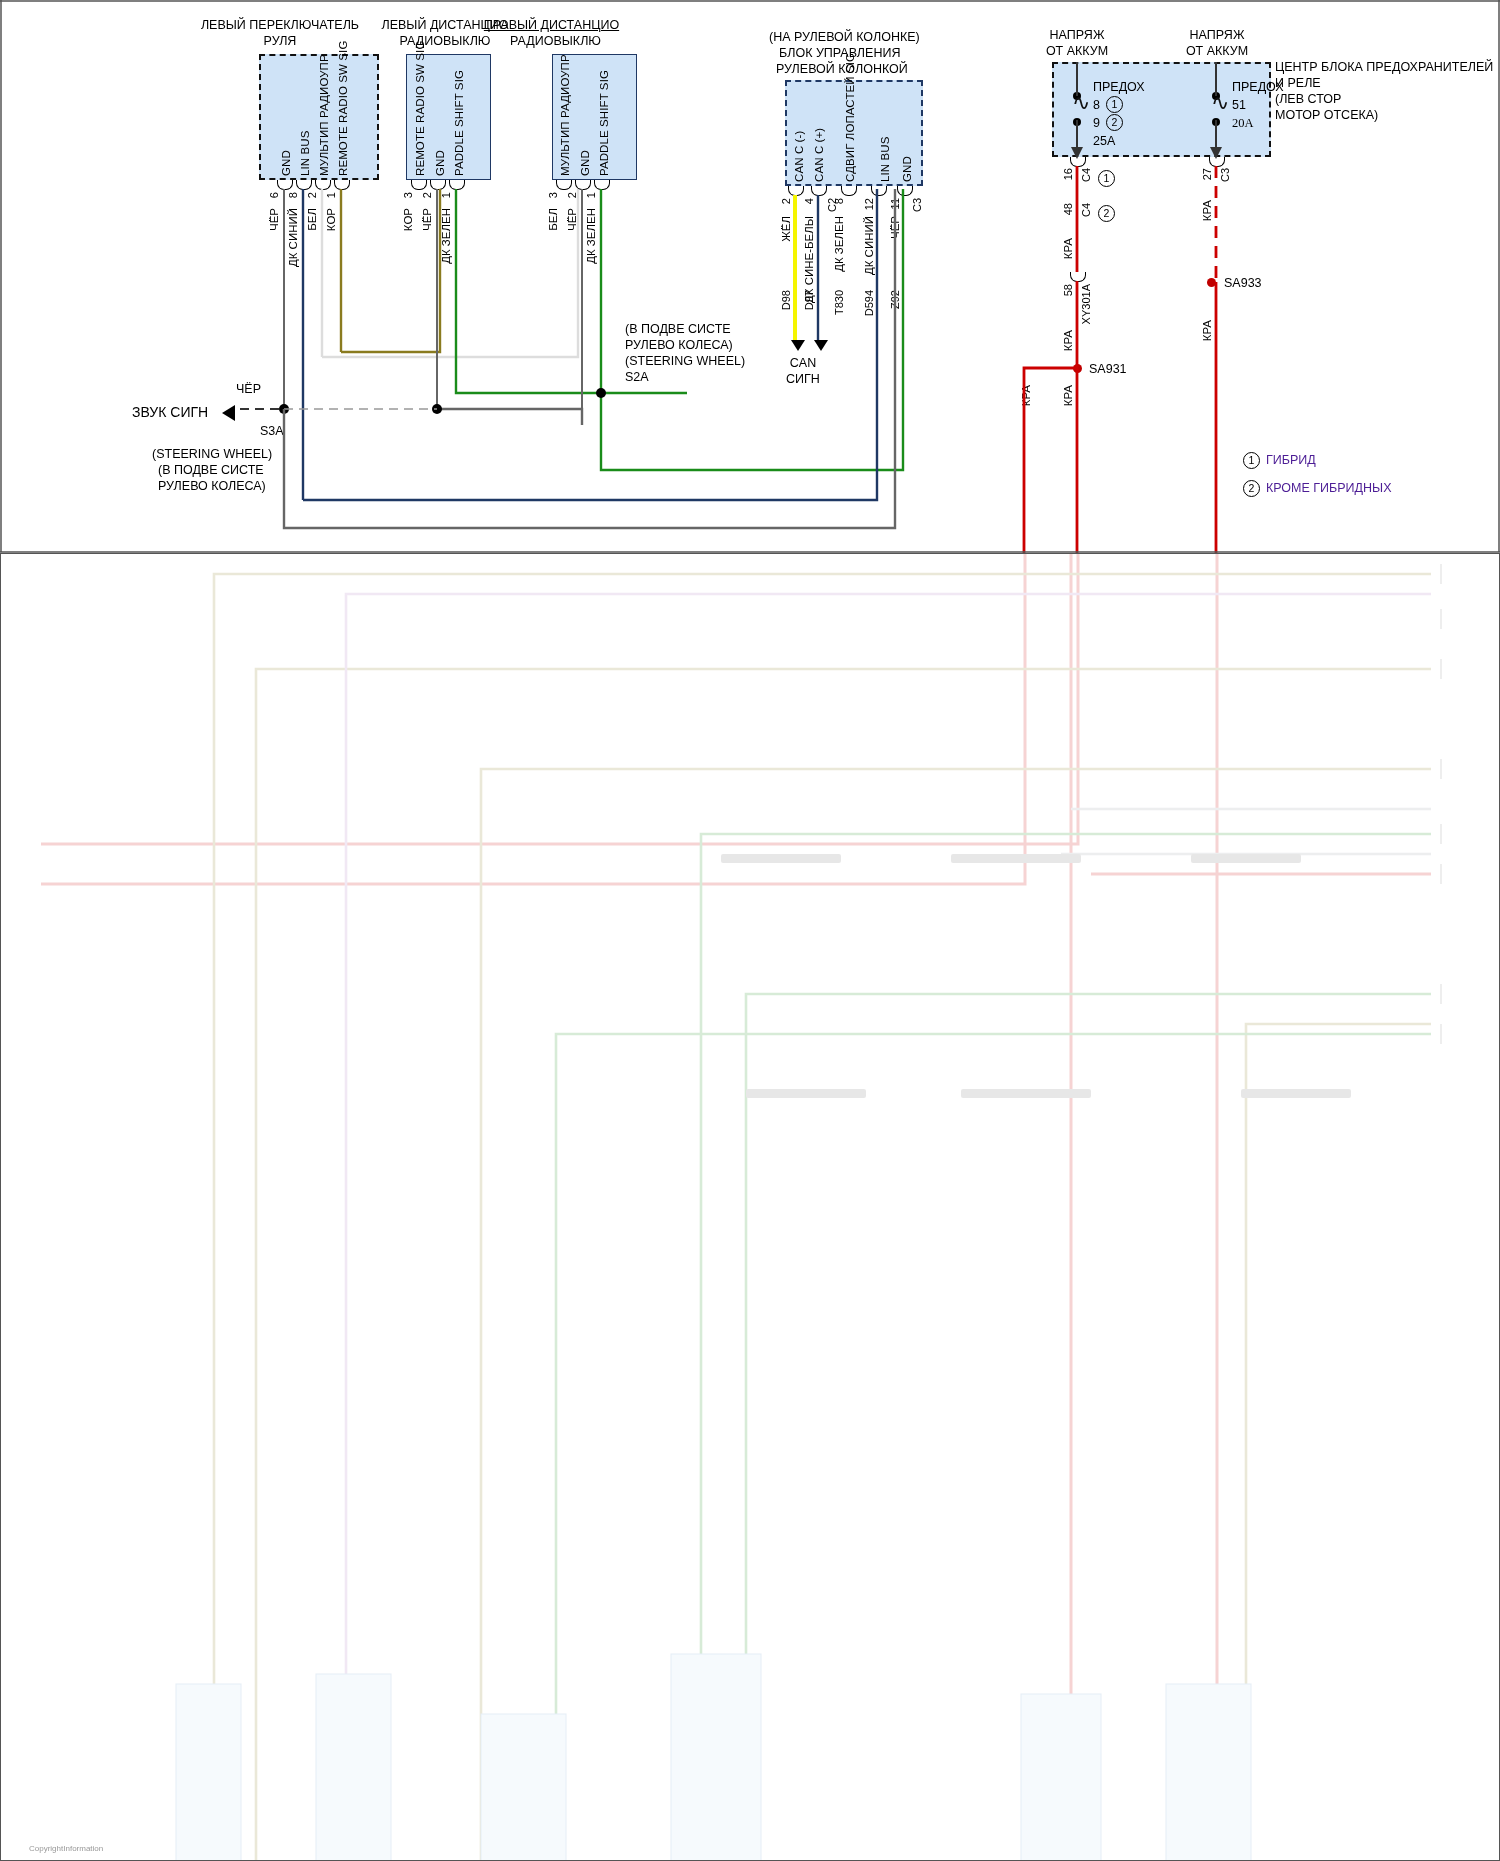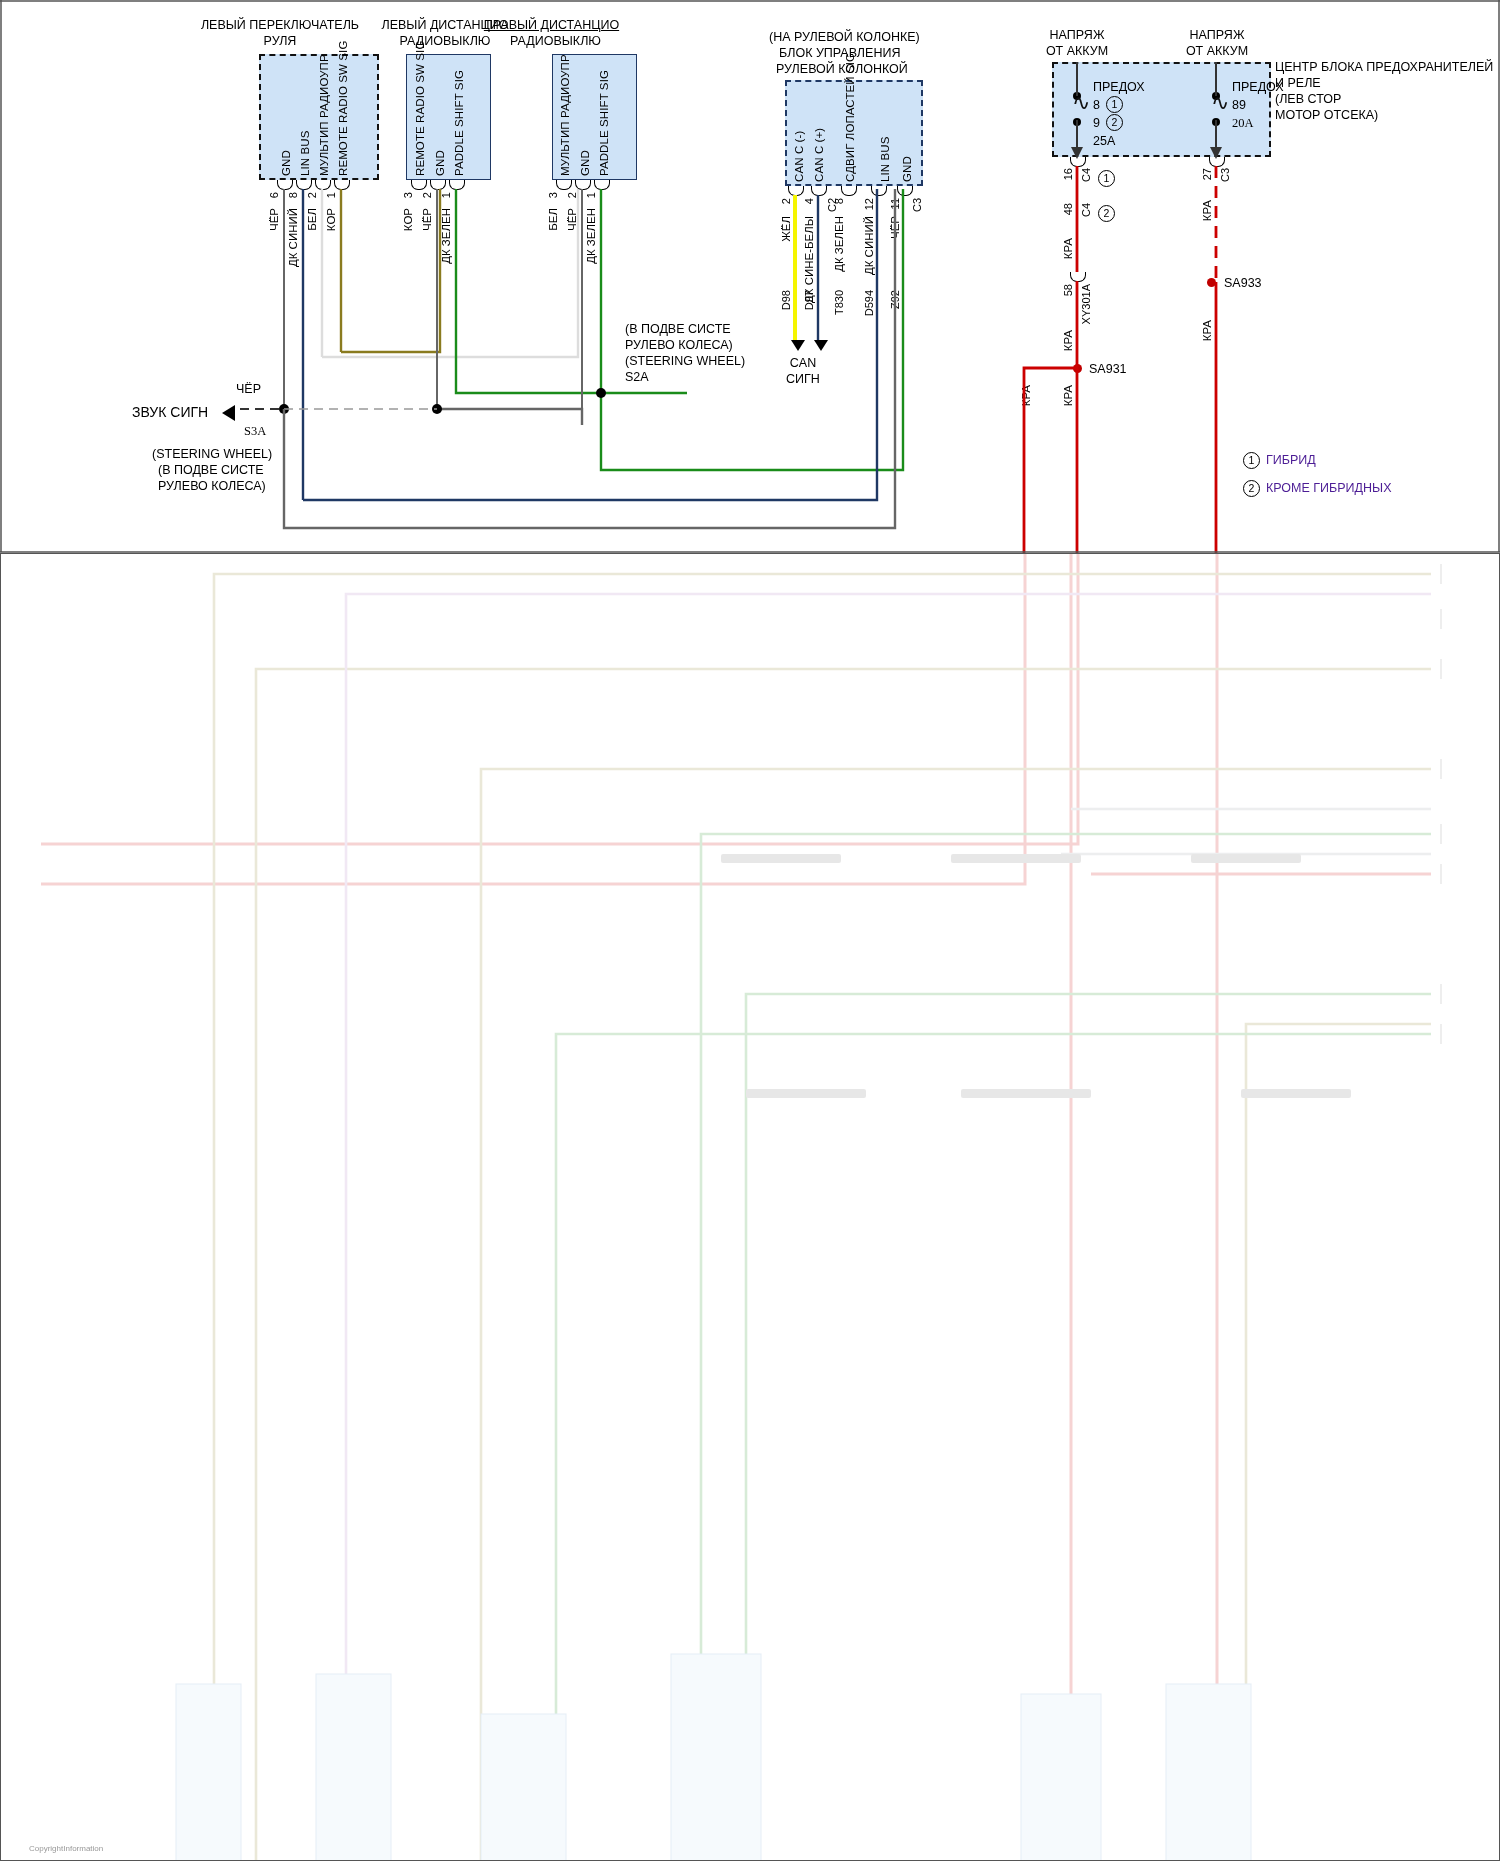--- a/index.html
+++ b/index.html
@@ -173,21 +173,21 @@
     <div class="hlabel hl-left" style="left:1093px;top:98px;">8</div>
     <div class="circnum" style="left:1106px;top:96px;">1</div>
     <div class="hlabel hl-left" style="left:1093px;top:116px;">9</div>
     <div class="circnum" style="left:1106px;top:114px;">2</div>
     <div class="hlabel hl-left" style="left:1093px;top:134px;">25A</div>
     <div class="dot" style="left:1073px;top:92px;"></div>
     <div class="dot" style="left:1073px;top:118px;"></div>
     <div class="fusecurve" style="left:1072px;top:90px;">∿</div>
 
     <div class="hlabel hl-left" style="left:1232px;top:80px;">ПРЕДОХ</div>
-    <div class="hlabel hl-left" style="left:1232px;top:98px;">89</div>
+    <div class="hlabel hl-left" style="left:1232px;top:98px;">51</div>
     <div class="hlabel hl-left" style="left:1232px;top:116px;font-family:Liberation Serif, serif;">20A</div>
     <div class="dot" style="left:1212px;top:92px;"></div>
     <div class="dot" style="left:1212px;top:118px;"></div>
     <div class="fusecurve" style="left:1211px;top:90px;">∿</div>
 
     <div class="socket" style="left:1070px;top:157px;"></div>
     <div class="pin" style="left:1062px;top:168px;">16</div>
     <div class="pin" style="left:1080px;top:168px;">C4</div>
     <div class="circnum" style="left:1098px;top:170px;">1</div>
     <div class="pin" style="left:1062px;top:203px;">48</div>
@@ -209,21 +209,21 @@
     <div class="pin" style="left:1201px;top:168px;">27</div>
     <div class="pin" style="left:1219px;top:168px;">C3</div>
     <div class="wlabel" style="left:1201px;top:200px;">КРА</div>
     <div class="dotr" style="left:1207px;top:278px;"></div>
     <div class="hlabel hl-left" style="left:1224px;top:276px;">SA933</div>
     <div class="wlabel" style="left:1201px;top:320px;">КРА</div>
 
     <div class="hlabel hl-left" style="left:132px;top:405px;font-size:14px;">ЗВУК СИГН</div>
     <div class="arrowleft" style="left:222px;top:405px;"></div>
     <div class="hlabel hl-left" style="left:236px;top:382px;">ЧЁР</div>
-    <div class="hlabel hl-left" style="left:244px;top:424px;font-family:Liberation Serif, serif;">S3A</div>
+    <div class="hlabel hl-left" style="left:260px;top:424px;">S3A</div>
     <div class="hlabel hl-left" style="left:152px;top:447px;">(STEERING WHEEL)</div>
     <div class="hlabel hl-left" style="left:158px;top:463px;">(В ПОДВЕ СИСТЕ</div>
     <div class="hlabel hl-left" style="left:158px;top:479px;">РУЛЕВО КОЛЕСА)</div>
 
     <div class="circnum" style="left:1243px;top:452px;">1</div>
     <div class="legitem" style="left:1266px;top:453px;">ГИБРИД</div>
     <div class="circnum" style="left:1243px;top:480px;">2</div>
     <div class="legitem" style="left:1266px;top:481px;">КРОМЕ ГИБРИДНЫХ</div>
 
     <svg width="1500" height="553" style="position:absolute;left:0;top:0;pointer-events:none;">

